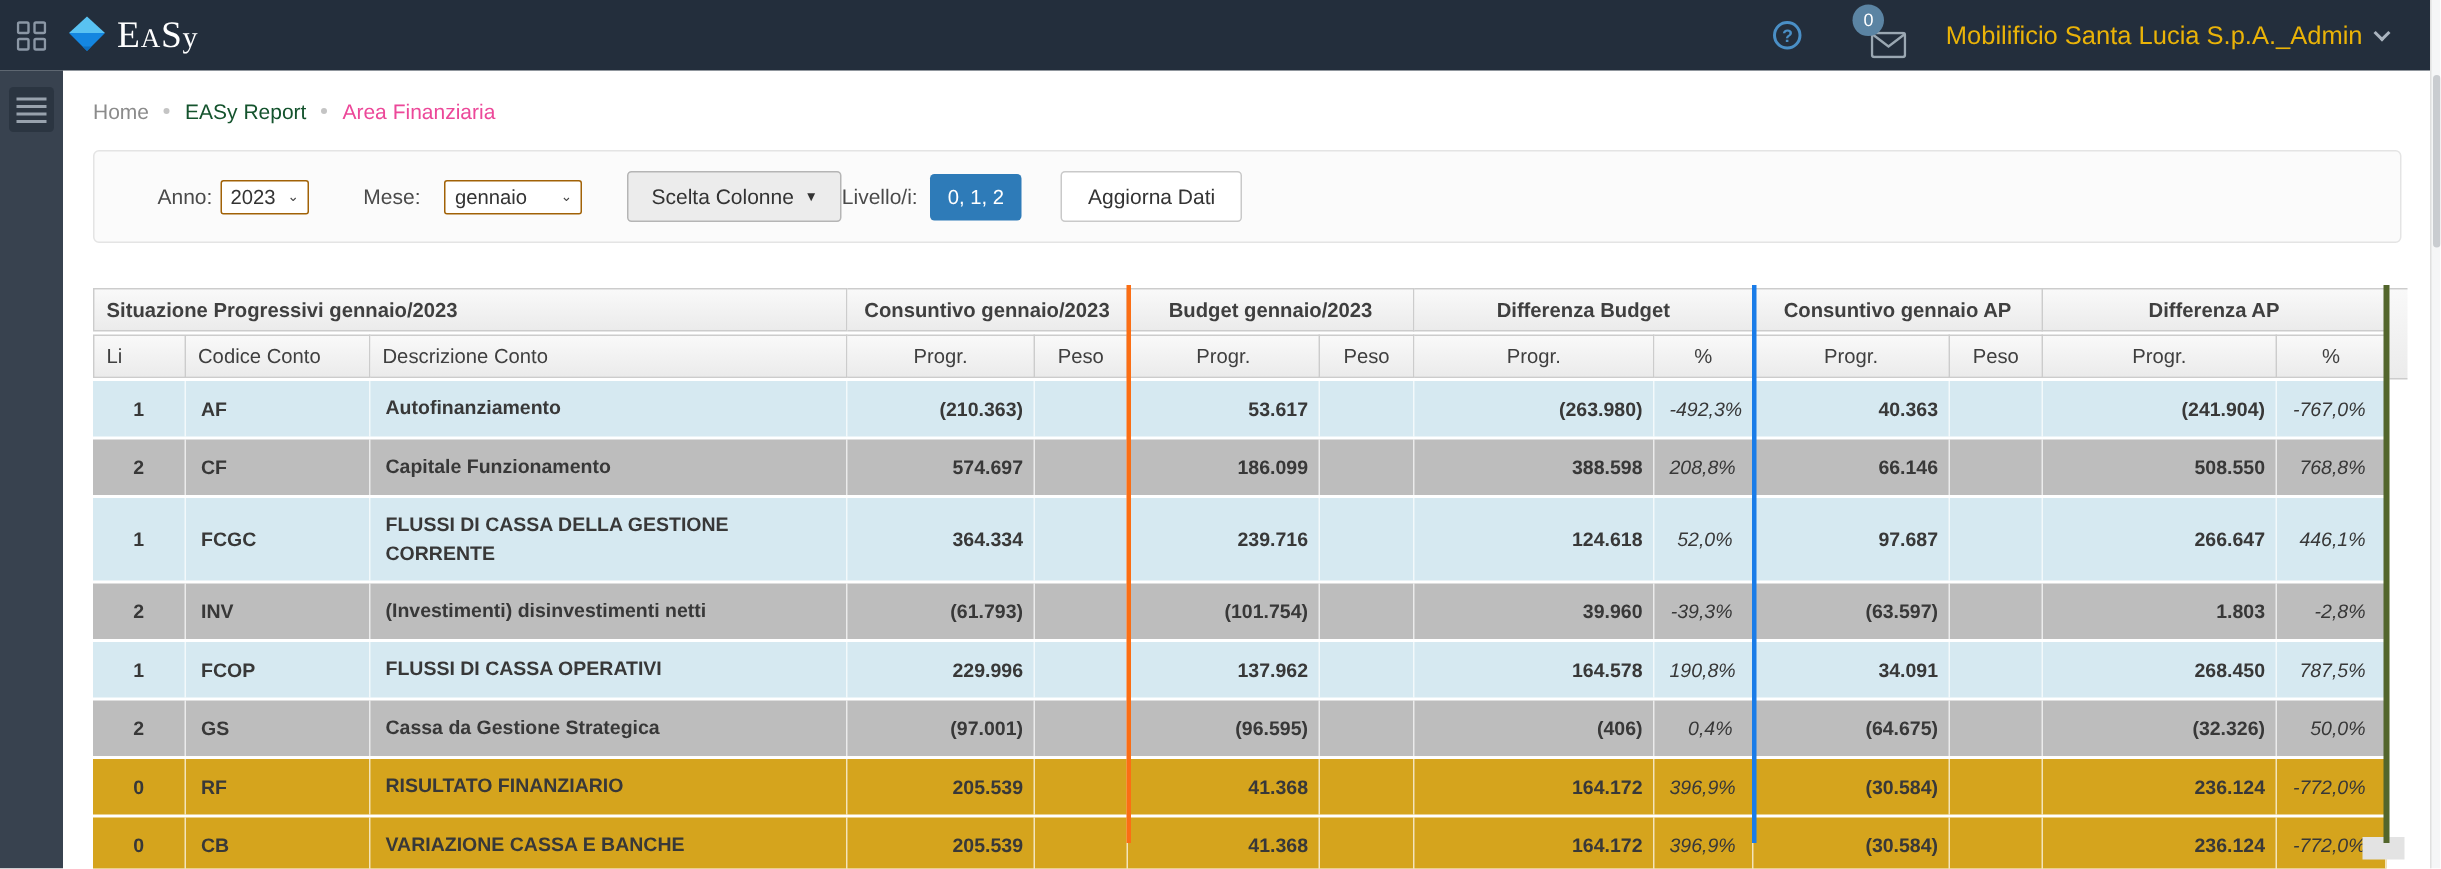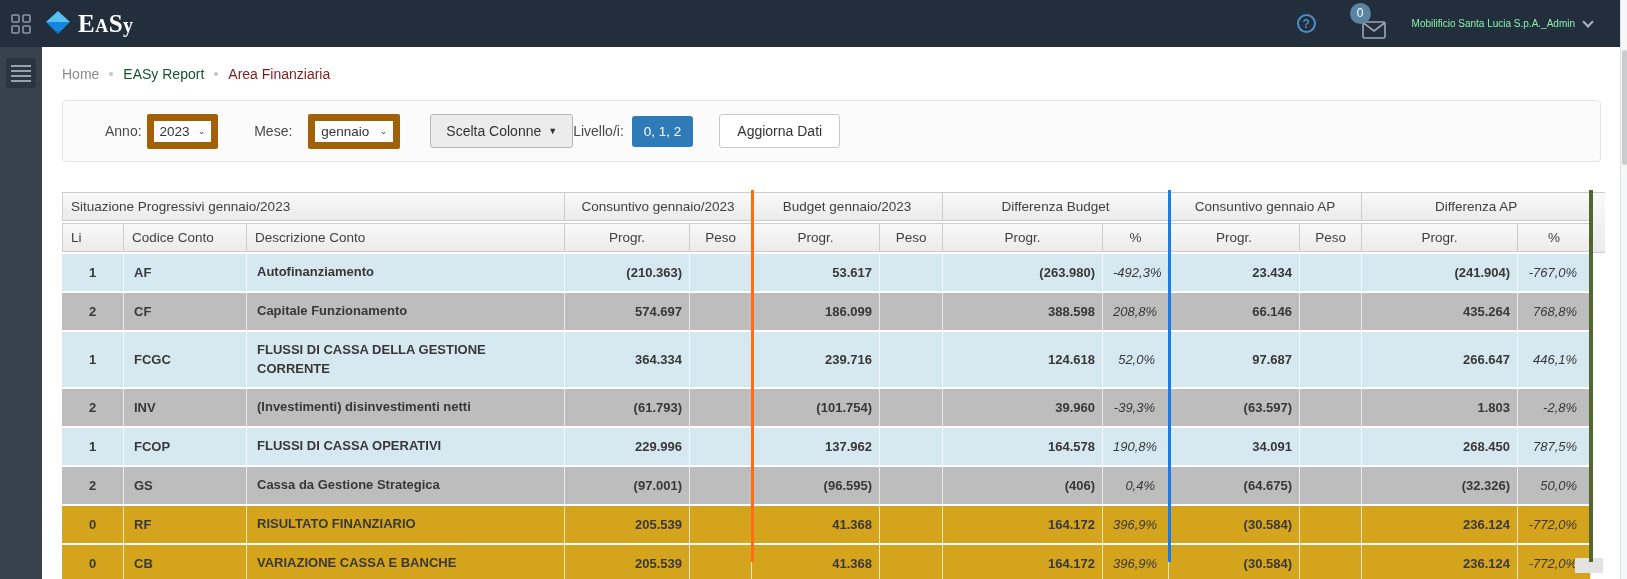--- a/index.html
+++ b/index.html
@@ -10,78 +10,78 @@
   *{box-sizing:border-box; margin:0; padding:0;}
   html,body{width:1627px; height:579px; overflow:hidden;}
   body{font-family:"Liberation Sans", sans-serif; background:#fff; position:relative;}
 
   
   .topbar{position:absolute; left:0; top:0; width:1620px; height:47px; background:var(--topbar);
           display:flex; align-items:center; z-index:5;}
   .grid-icon{margin-left:11px; width:20px; height:20px; cursor:pointer;}
   .brand{display:flex; align-items:center; margin-left:14px; cursor:pointer;}
   .brand svg{margin-right:7px;}
-  .brand-text{color:#fff; font-family:"Liberation Serif", serif; letter-spacing:.5px;font-weight:bold;}
+  .brand-text{color:#fff; font-family:"Liberation Serif", serif; letter-spacing:.5px;}
   .brand-text .bl0{font-size:25px;}
   .brand-text .bl1{font-size:18px;}
   .brand-text .bl2{font-size:25px;}
   .brand-text .bl3{font-size:20px;}
   .topbar-right{margin-left:auto; display:flex; align-items:center; margin-right:28px;}
   .help-icon{width:19px; height:19px; border:2px solid #4a8fc6; border-radius:50%; color:#4a8fc6;
              font-size:12px; font-weight:bold; display:flex; align-items:center; justify-content:center; cursor:pointer;}
   .mail-wrap{position:relative; margin-left:36px; width:34px; height:34px; cursor:pointer;}
   .mail-badge{position:absolute; left:-2px; top:-4px; width:21px; height:21px; border-radius:50%;
               background:#5b84a3; color:#fff; font-size:12px; display:flex; align-items:center; justify-content:center; z-index:2;}
   .mail-glyph{position:absolute; right:0; bottom:2px;}
-  .user-menu{margin-left:26px; color:#86efac; font-size:10px; display:flex; align-items:center; gap:9px; cursor:pointer;}
+  .user-menu{margin-left:26px; color:#eab308; font-size:17px; display:flex; align-items:center; gap:9px; cursor:pointer;}
   .chev{width:8px; height:8px; border-right:2px solid #aab4bf; border-bottom:2px solid #aab4bf;
         transform:rotate(45deg); margin-top:-4px;}
 
   
   .sidebar{position:absolute; left:0; top:47px; width:42px; height:532px; background:var(--sidebar); z-index:4;}
   .hamburger{margin:11px auto 0 auto; width:30px; height:30px; background:#2b3541; border-radius:3px;
              display:flex; flex-direction:column; justify-content:center; gap:3px; align-items:center; cursor:pointer;}
   .hamburger i{display:block; width:20px; height:2px; background:#98a2ad;}
 
   
   .v-scrollbar{position:absolute; right:0; top:0; width:7px; height:579px; background:#f5f6f7; border-left:1px solid #e0e0e0; z-index:6;}
   .v-thumb{position:absolute; left:1px; top:50px; width:5px; height:115px; background:#c9ccd0; border-radius:3px;}
 
   
   .main{position:absolute; left:42px; top:47px; width:1578px; height:532px; background:#fff;}
   .breadcrumb{padding:16px 0 0 20px; font-size:14px; display:flex; align-items:center; gap:10px; height:37px;}
   .bc-link{color:#8b8b8b; cursor:pointer;}
   .bc-link.strong{color:#14532d;}
-  .bc-current{color:#7f1d1d;}
+  .bc-current{color:#ec4899;}
   .bc-dot{width:4px; height:4px; border-radius:50%; background:#c4c4c4;}
 
   
   .panel{margin:16px 0 0 20px; width:1539px; height:62px; background:#fbfbfb; border:1px solid #e4e4e4;
          border-radius:4px; display:flex; align-items:center; padding-left:42px;}
   .f-label{font-size:14px; color:#4a4a4a;}
-  .select-box{display:inline-flex; align-items:center; gap:8px; border:7px solid #a16207; border-radius:2px;
+  .select-box{display:inline-flex; align-items:center; gap:8px; border:1px solid #a16207; border-radius:2px;
               background:#fff; font-size:13.5px; color:#333; padding:3px 6px; margin-left:5px; cursor:pointer;}
   .select-caret{font-size:9px; color:#444;}
   .gap-lg{margin-left:36px;}
   .btn-columns{margin-left:30px; background:#ececec; border:1px solid #b5b5b5; border-radius:3px;
                font-size:14px; color:#333; padding:8px 15px; cursor:pointer; display:inline-flex; align-items:center; gap:7px;}
   .btn-columns .caret{font-size:9px;}
   .lv-label{}
   .btn-level{margin-left:8px; background:var(--primary); color:#fff; font-size:13.5px; border:none;
              border-radius:3px; padding:8px 12px; cursor:pointer;}
   .btn-refresh{margin-left:26px; background:#fff; border:1px solid #c9c9c9; border-radius:3px;
                font-size:14px; color:#333; padding:8px 17px; cursor:pointer;}
 
   
   .table-wrap{position:absolute; left:20px; top:143px; width:1546px; height:372px;}
   table{border-collapse:separate; border-spacing:0 2px; table-layout:fixed; width:1529px;}
   thead th{background:linear-gradient(#f9f9f9,#ebebeb); border-top:1px solid #ccc; border-bottom:1px solid #ccc;
            border-right:1px solid #ccc; font-weight:normal; color:#3f3f3f; font-size:13.5px; padding:6px 8px;}
   thead tr th:first-child{border-left:1px solid #ccc;}
-  th.grp{height:14px; text-align:center;}
+  th.grp{height:14px; text-align:center;font-weight:bold;}
   th.grp-left{text-align:left;}
   th.sub{height:28px; text-align:center;}
   th.sub-left{text-align:left;}
   tbody td{font-size:13px; font-weight:bold; color:#383838; padding:9px 10px;
            border-right:1px solid rgba(255,255,255,0.7); overflow:hidden;}
   tbody tr.lvl1 td{background:var(--lvl1);}
   tbody tr.lvl2 td{background:var(--lvl2);}
   tbody tr.lvl0 td{background:var(--lvl0);}
   td.li{text-align:center;}
   td.num{text-align:right; padding-right:7px;}
@@ -216,38 +216,38 @@
           <tr class="lvl1">
             <td class="li">1</td>
             <td class="code">AF</td>
             <td class="desc">Autofinanziamento</td>
             <td class="num">(210.363)</td>
             <td class="peso"></td>
             <td class="num">53.617</td>
             <td class="peso"></td>
             <td class="num">(263.980)</td>
             <td class="pct">-492,3%</td>
-            <td class="num">23.434</td>
+            <td class="num">40.363</td>
             <td class="peso"></td>
             <td class="num">(241.904)</td>
             <td class="pct">-767,0%</td>
           </tr>
           <tr class="lvl2">
             <td class="li">2</td>
             <td class="code">CF</td>
             <td class="desc">Capitale Funzionamento</td>
             <td class="num">574.697</td>
             <td class="peso"></td>
             <td class="num">186.099</td>
             <td class="peso"></td>
             <td class="num">388.598</td>
             <td class="pct">208,8%</td>
             <td class="num">66.146</td>
             <td class="peso"></td>
-            <td class="num">435.264</td>
+            <td class="num">508.550</td>
             <td class="pct">768,8%</td>
           </tr>
           <tr class="lvl1">
             <td class="li">1</td>
             <td class="code">FCGC</td>
             <td class="desc">FLUSSI DI CASSA DELLA GESTIONE CORRENTE</td>
             <td class="num">364.334</td>
             <td class="peso"></td>
             <td class="num">239.716</td>
             <td class="peso"></td>

